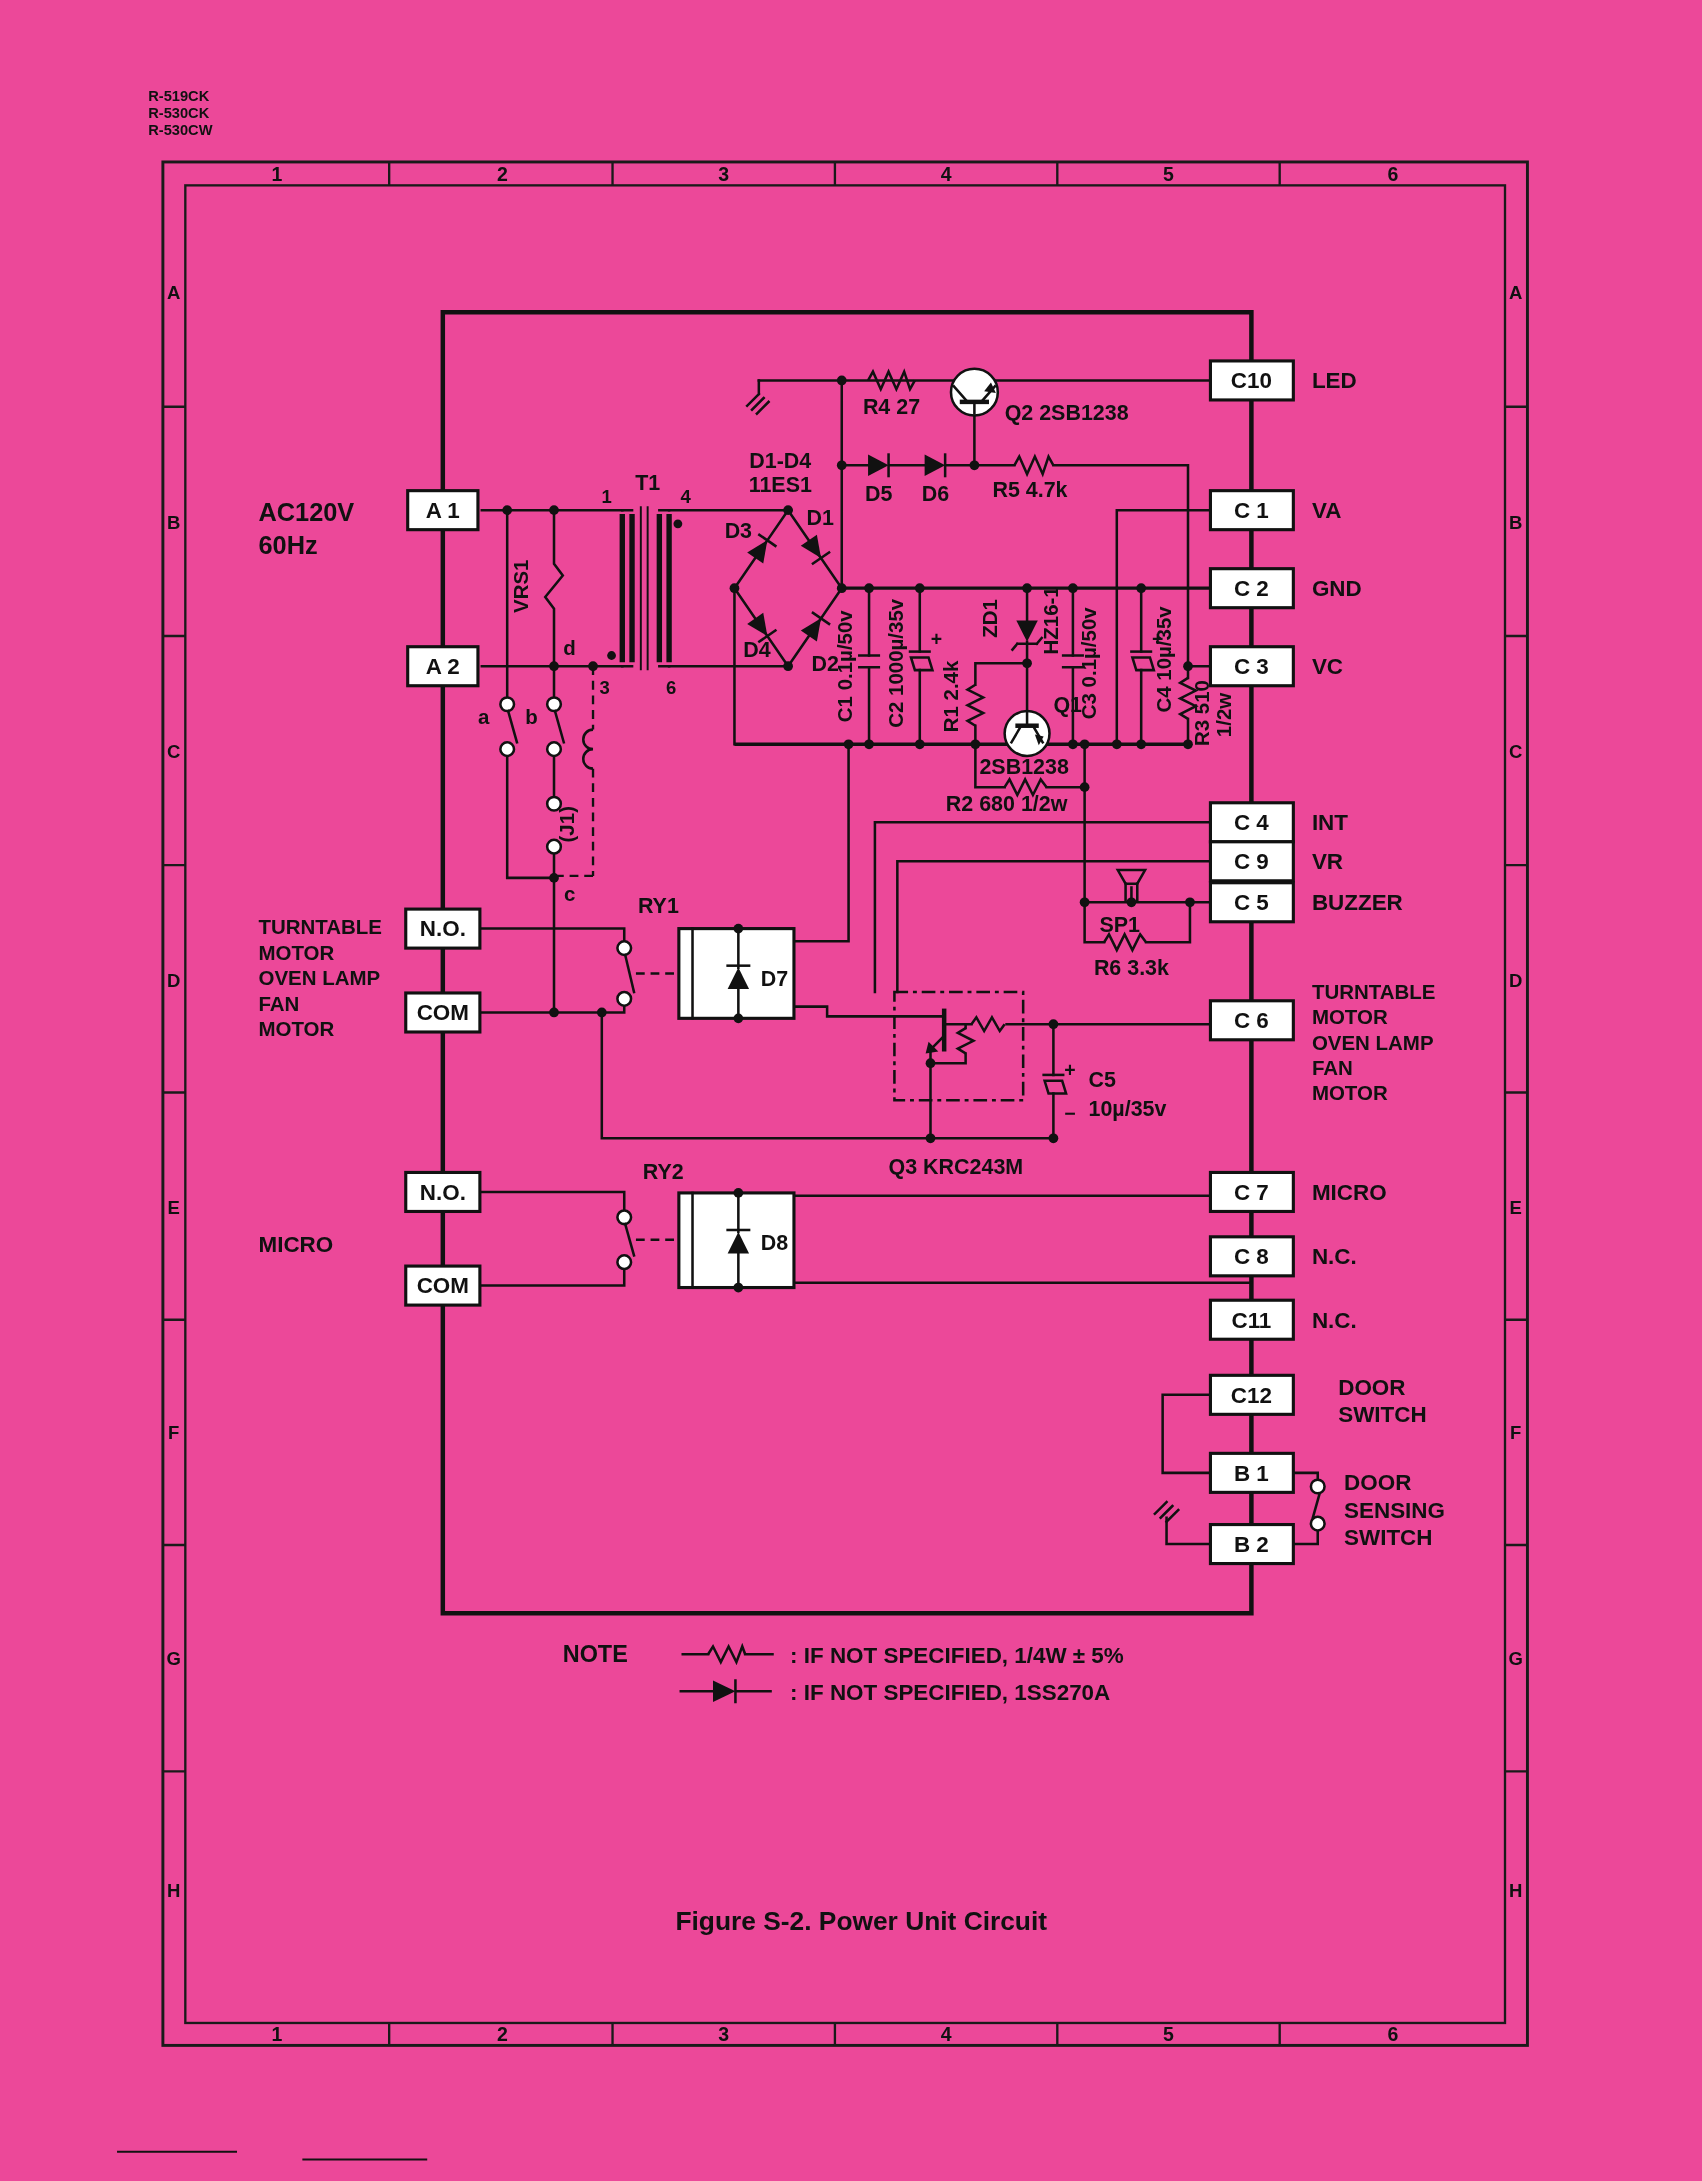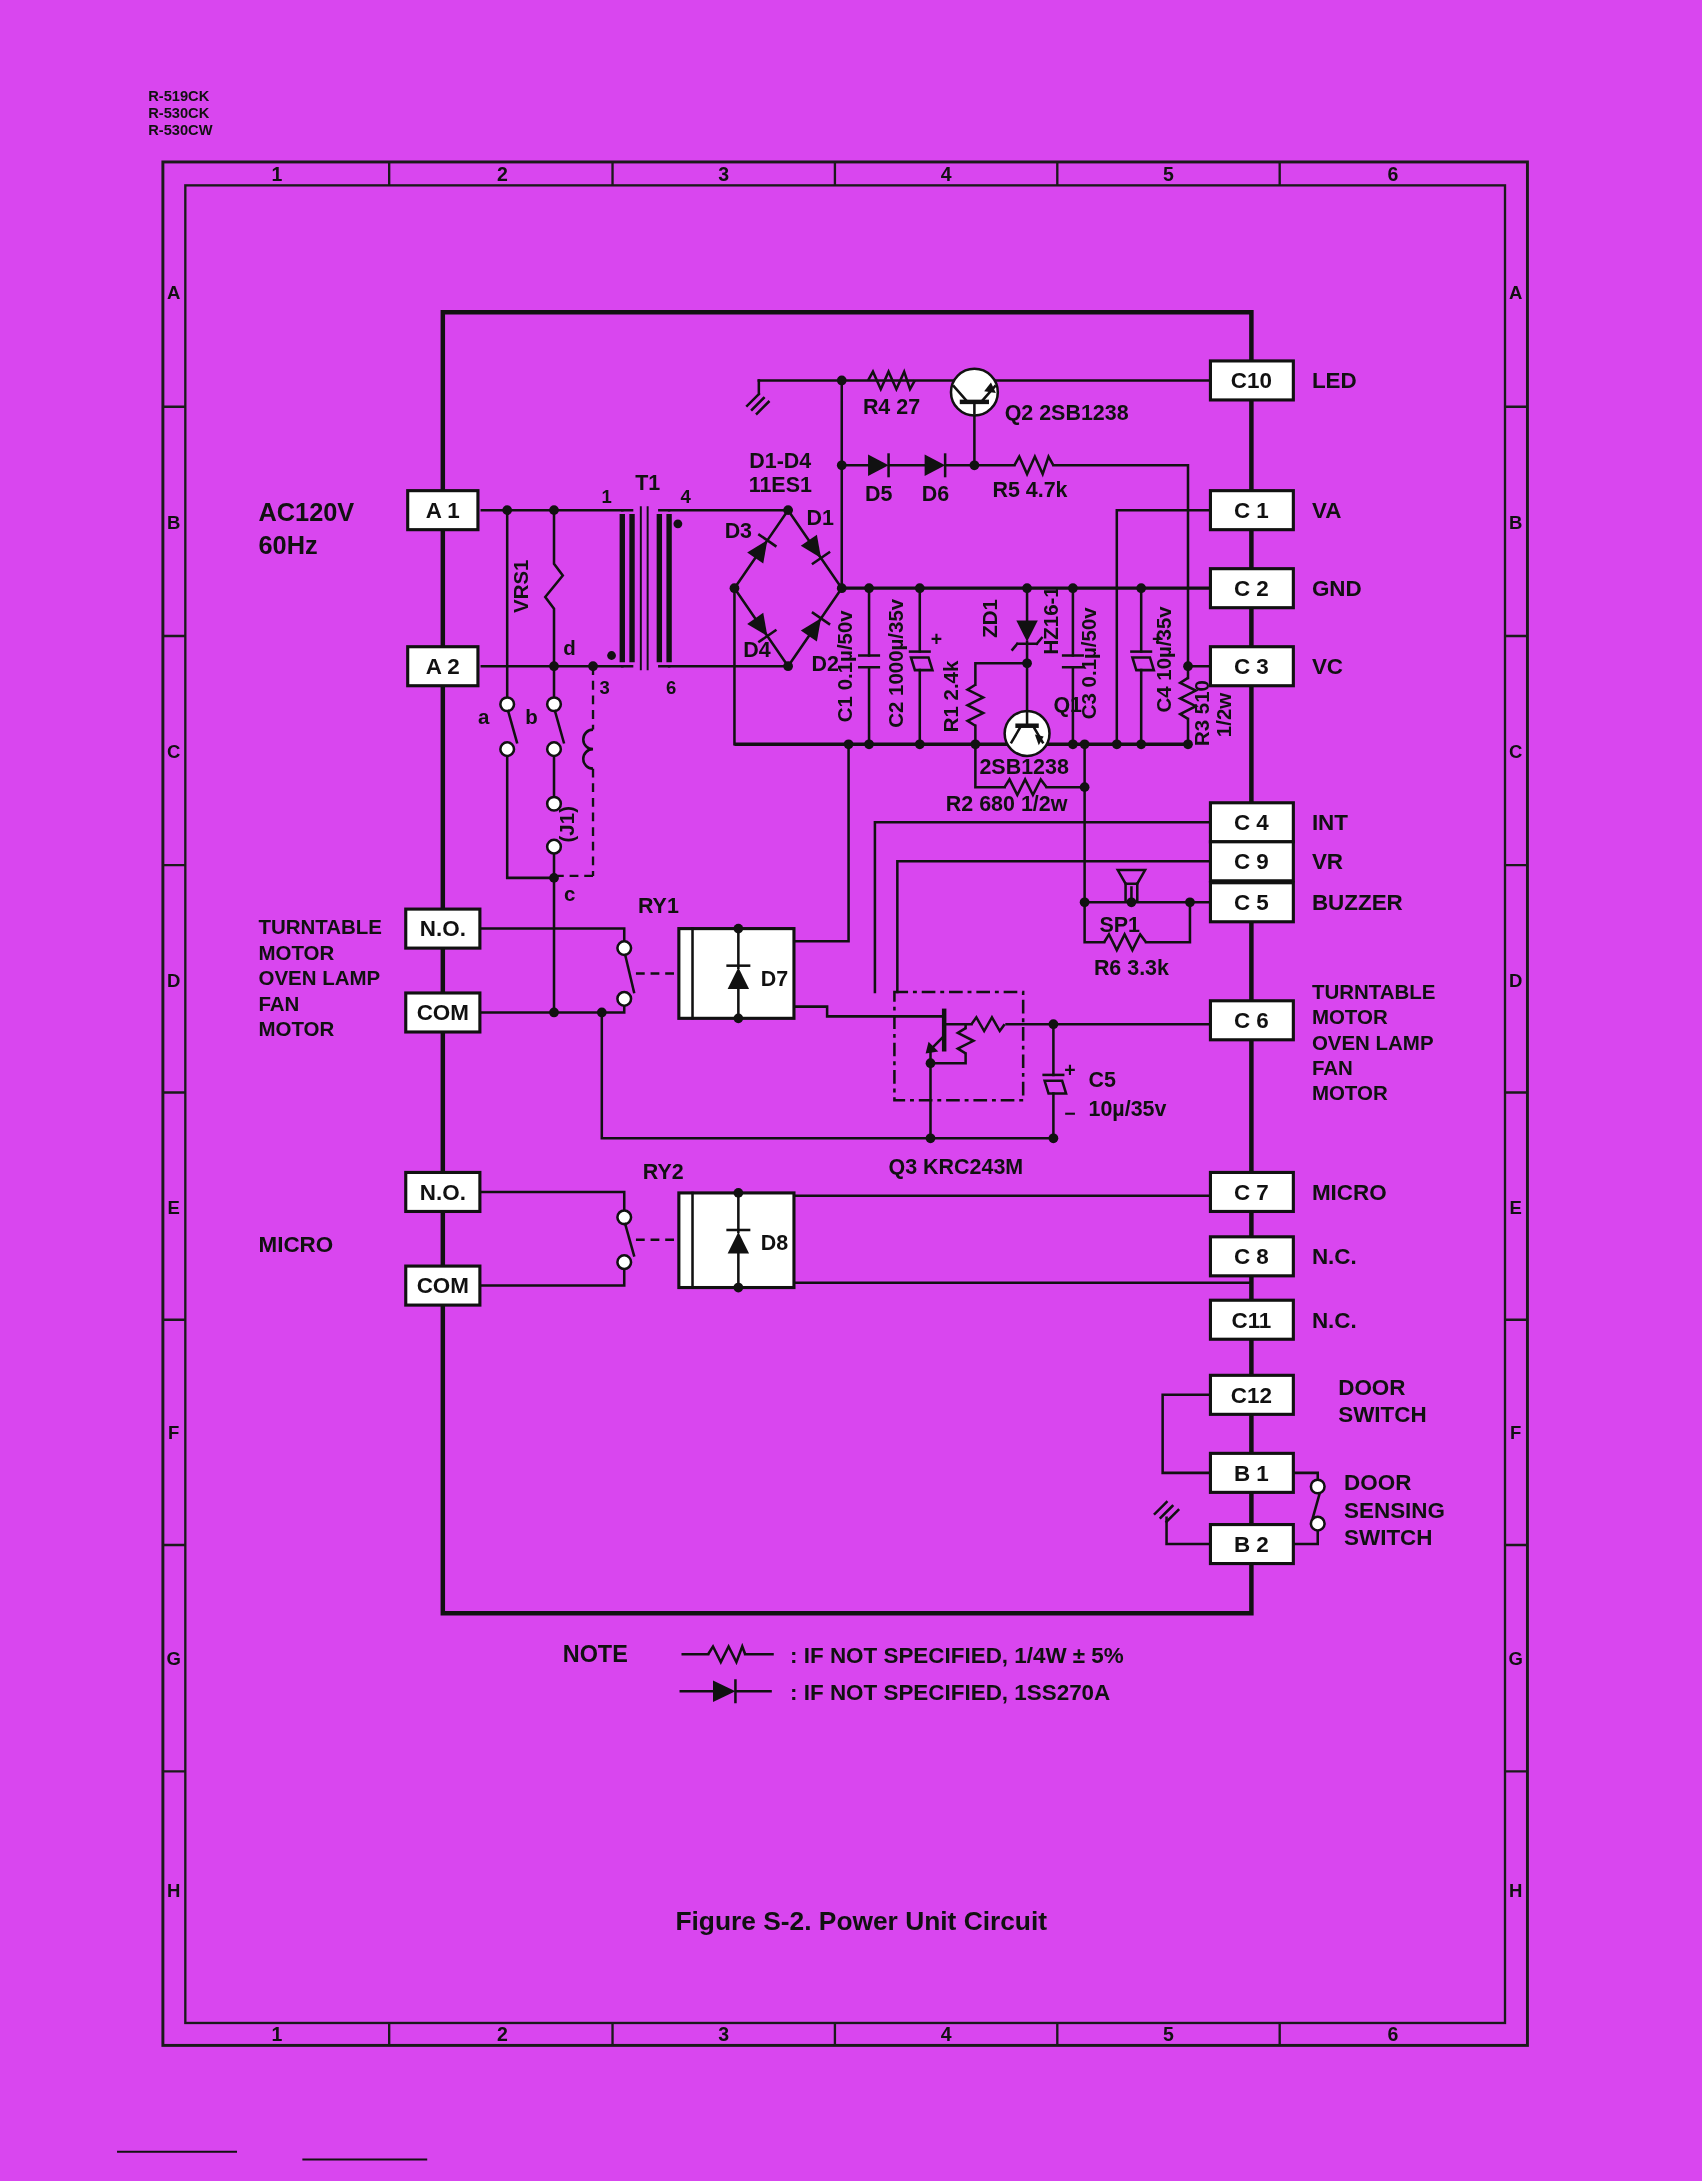--- a/index.html
+++ b/index.html
@@ -1,16 +1,16 @@
 <!DOCTYPE html>
 <html><head>
 <meta charset="utf-8">
 <style>
   html,body{margin:0;padding:0;background:#fff;}
-  #page{position:relative;width:1703px;height:2182px;background:#d946ef;
+  #page{position:relative;width:1703px;height:2182px;background:#ec4899;
         font-family:"Liberation Sans", sans-serif;}
   svg{position:absolute;left:0;top:0;}
   text{fill:#111;font-family:"Liberation Sans", sans-serif;font-weight:700;}
   .t15{font-size:15px;}.t19{font-size:19px;}.t20{font-size:20px;}
   .t21{font-size:21px;}.t22{font-size:22px;}.t23{font-size:23px;}
   .t24{font-size:24px;}.t26{font-size:26px;}.t27{font-size:27px;}
   .mid{text-anchor:middle;}
   .w{stroke:#111;stroke-width:2.6;fill:none;stroke-linecap:square;}
   .w3{stroke:#111;stroke-width:3.4;fill:none;}
   .w4{stroke:#111;stroke-width:4.6;fill:none;}

